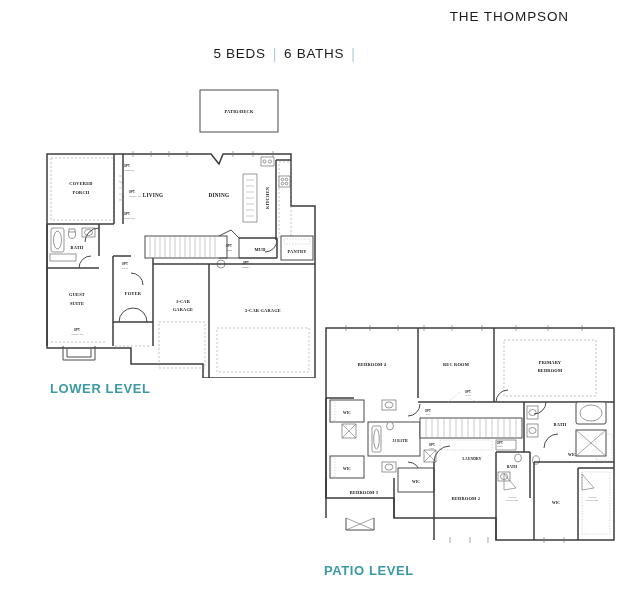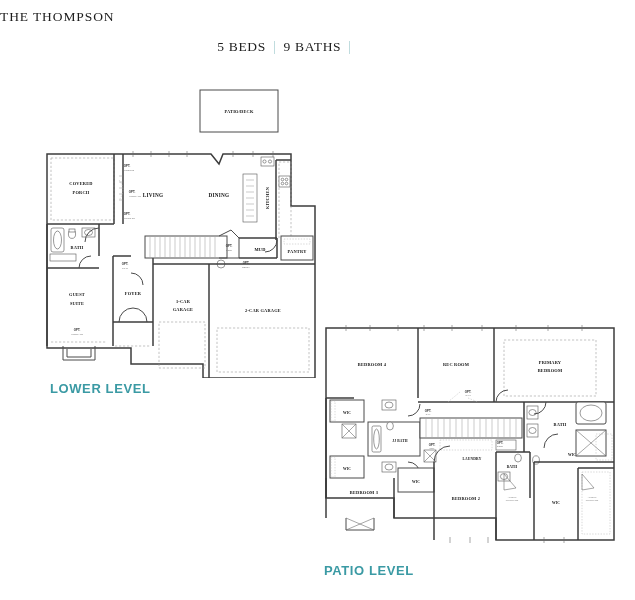--- a/index.html
+++ b/index.html
@@ -19,33 +19,32 @@
     width: 635px;
     height: 600px;
     background: #ffffff;
   }
   
   .header {
     position: absolute;
     top: 8px;
     left: 0;
     width: 569px;
-    text-align: left;
-    font-family: Liberation Serif, serif;
+    text-align: right;
   }
   .plan-title {
     font-size: 13.5px;
     letter-spacing: 0.9px;
     color: #1c1c1c;
     font-weight: 400;
     line-height: 18px;
     white-space: nowrap;
   }
   .plan-stats {
-    margin-top: 12px;
+    margin-top: 19px;
     font-size: 13.5px;
     letter-spacing: 0.7px;
     color: #1c1c1c;
     line-height: 18px;
     white-space: nowrap;
     display: flex;
     justify-content: center;
     align-items: center;
     gap: 7px;
   }
@@ -110,21 +109,21 @@
 </head>
 <body>
 
 <div id="page">
 
   <div class="header">
     <div class="plan-title">THE THOMPSON</div>
     <div class="plan-stats">
       <span>5 BEDS</span>
       <span class="stat-sep">|</span>
-      <span>9 BATHS</span>
+      <span>6 BATHS</span>
       <span class="stat-sep">|</span>
     </div>
   </div>
 
   <svg id="lower-level-plan" style="position:absolute;left:33px;top:88px;" width="290" height="290" viewBox="0 0 290 290" xmlns="http://www.w3.org/2000/svg">
 
     <rect class="wall-thin floorfill" x="167" y="2" width="78" height="42"></rect>
     <text class="room-label rl-5" x="206" y="25">PATIO/DECK</text>
 
     <path class="wall" d="M14 66 L14 260 L98 260 L98 276 L170 276 L170 290 L282 290

